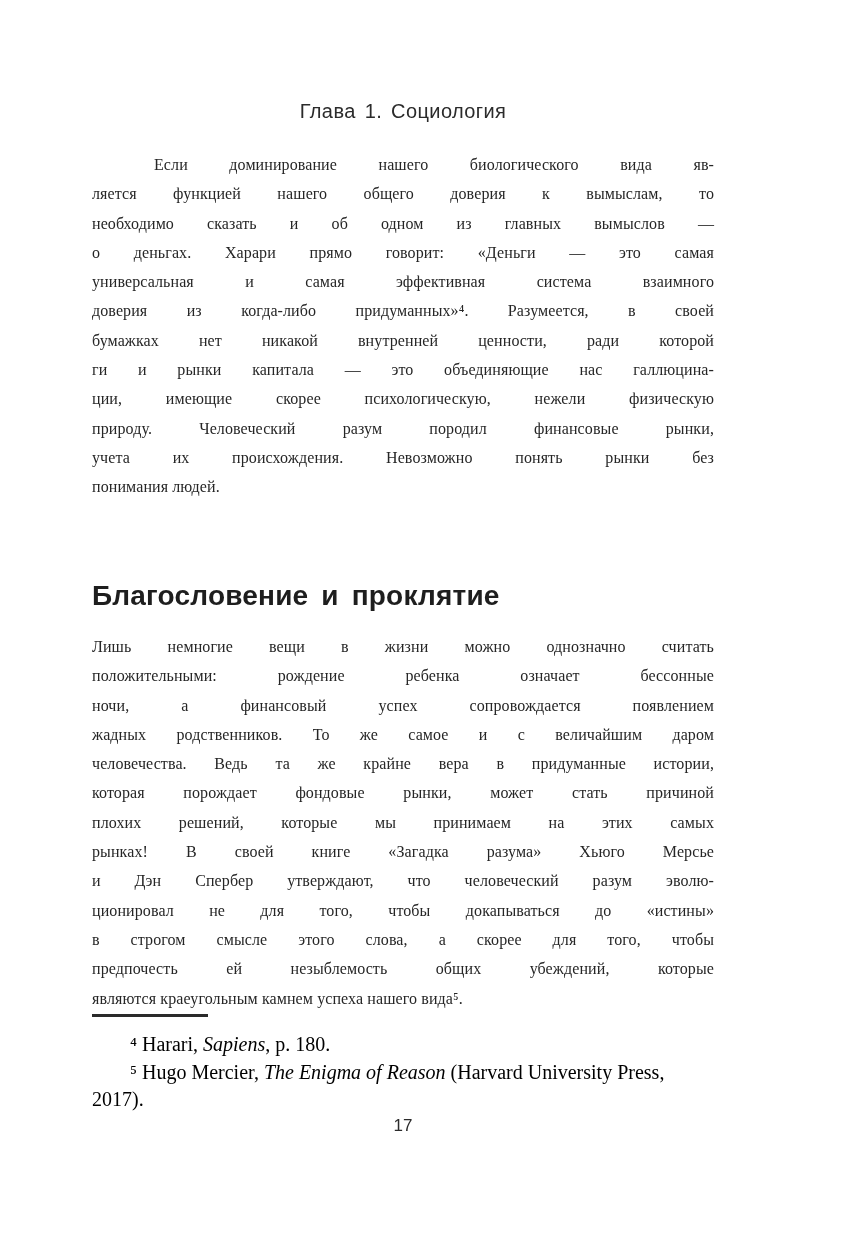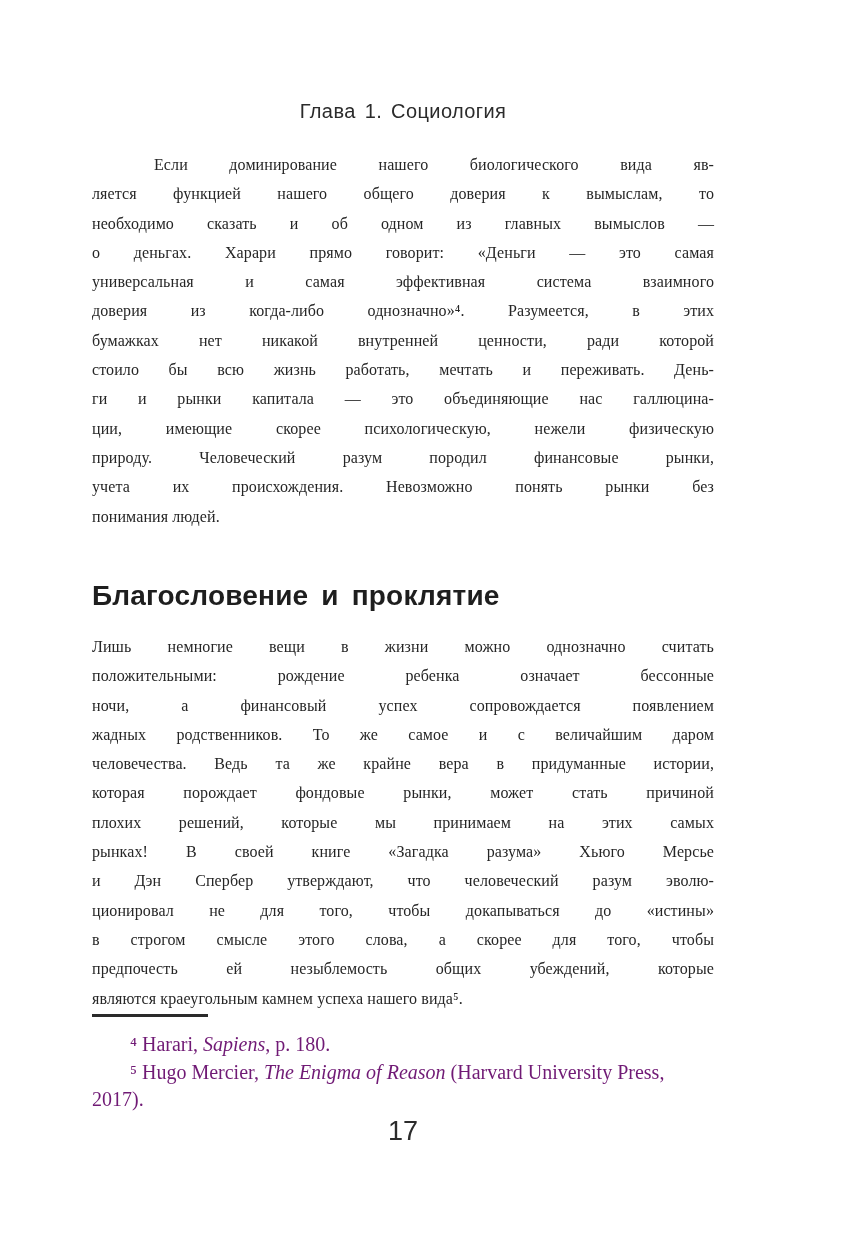--- a/index.html
+++ b/index.html
@@ -63,52 +63,51 @@
     position: absolute;
     left: 92px;
     top: 1014px;
     width: 116px;
     border-top: 3px solid #2a2a2a;
   }
   .footnotes {
     top: 1031px;
     font-size: 20px;
     line-height: 27.5px;
-    color: #701a75;
+    color: #000000;
   }
   .footnotes .footnote-line.fn-indent {
     padding-left: 38px;
   }
   .footnotes .it {
     font-style: italic;
   }
   .page-number {
     top: 1116px;
     text-align: center;
     font-family: "Liberation Sans", "DejaVu Sans", sans-serif;
-    font-size: 27px;
+    font-size: 17px;
     color: #2b2b2b;
   }
 </style>
 </head>
 <body>
 
 <div class="page">
 
   <div class="column chapter-header">Глава 1. Социология</div>
 
   <div class="column para para1">
       <div class="text-line first-indent">Если доминирование нашего биологического вида яв-</div>
       <div class="text-line">ляется функцией нашего общего доверия к вымыслам, то</div>
       <div class="text-line">необходимо сказать и об одном из главных вымыслов —</div>
       <div class="text-line">о деньгах. Харари прямо говорит: «Деньги — это самая</div>
       <div class="text-line">универсальная и самая эффективная система взаимного</div>
-      <div class="text-line">доверия из когда-либо однозначно»⁴. Разумеется, в этих</div>
+      <div class="text-line">доверия из когда-либо придуманных»⁴. Разумеется, в своей</div>
       <div class="text-line">бумажках нет никакой внутренней ценности, ради которой</div>
-      <div class="text-line">стоило бы всю жизнь работать, мечтать и переживать. День-</div>
       <div class="text-line">ги и рынки капитала — это объединяющие нас галлюцина-</div>
       <div class="text-line">ции, имеющие скорее психологическую, нежели физическую</div>
       <div class="text-line">природу. Человеческий разум породил финансовые рынки,</div>
       <div class="text-line">учета их происхождения. Невозможно понять рынки без</div>
       <div class="text-line last-line">понимания людей.</div>
     </div>
 
   <div class="column section-heading">Благословение и проклятие</div>
 
   <div class="column para para2">

